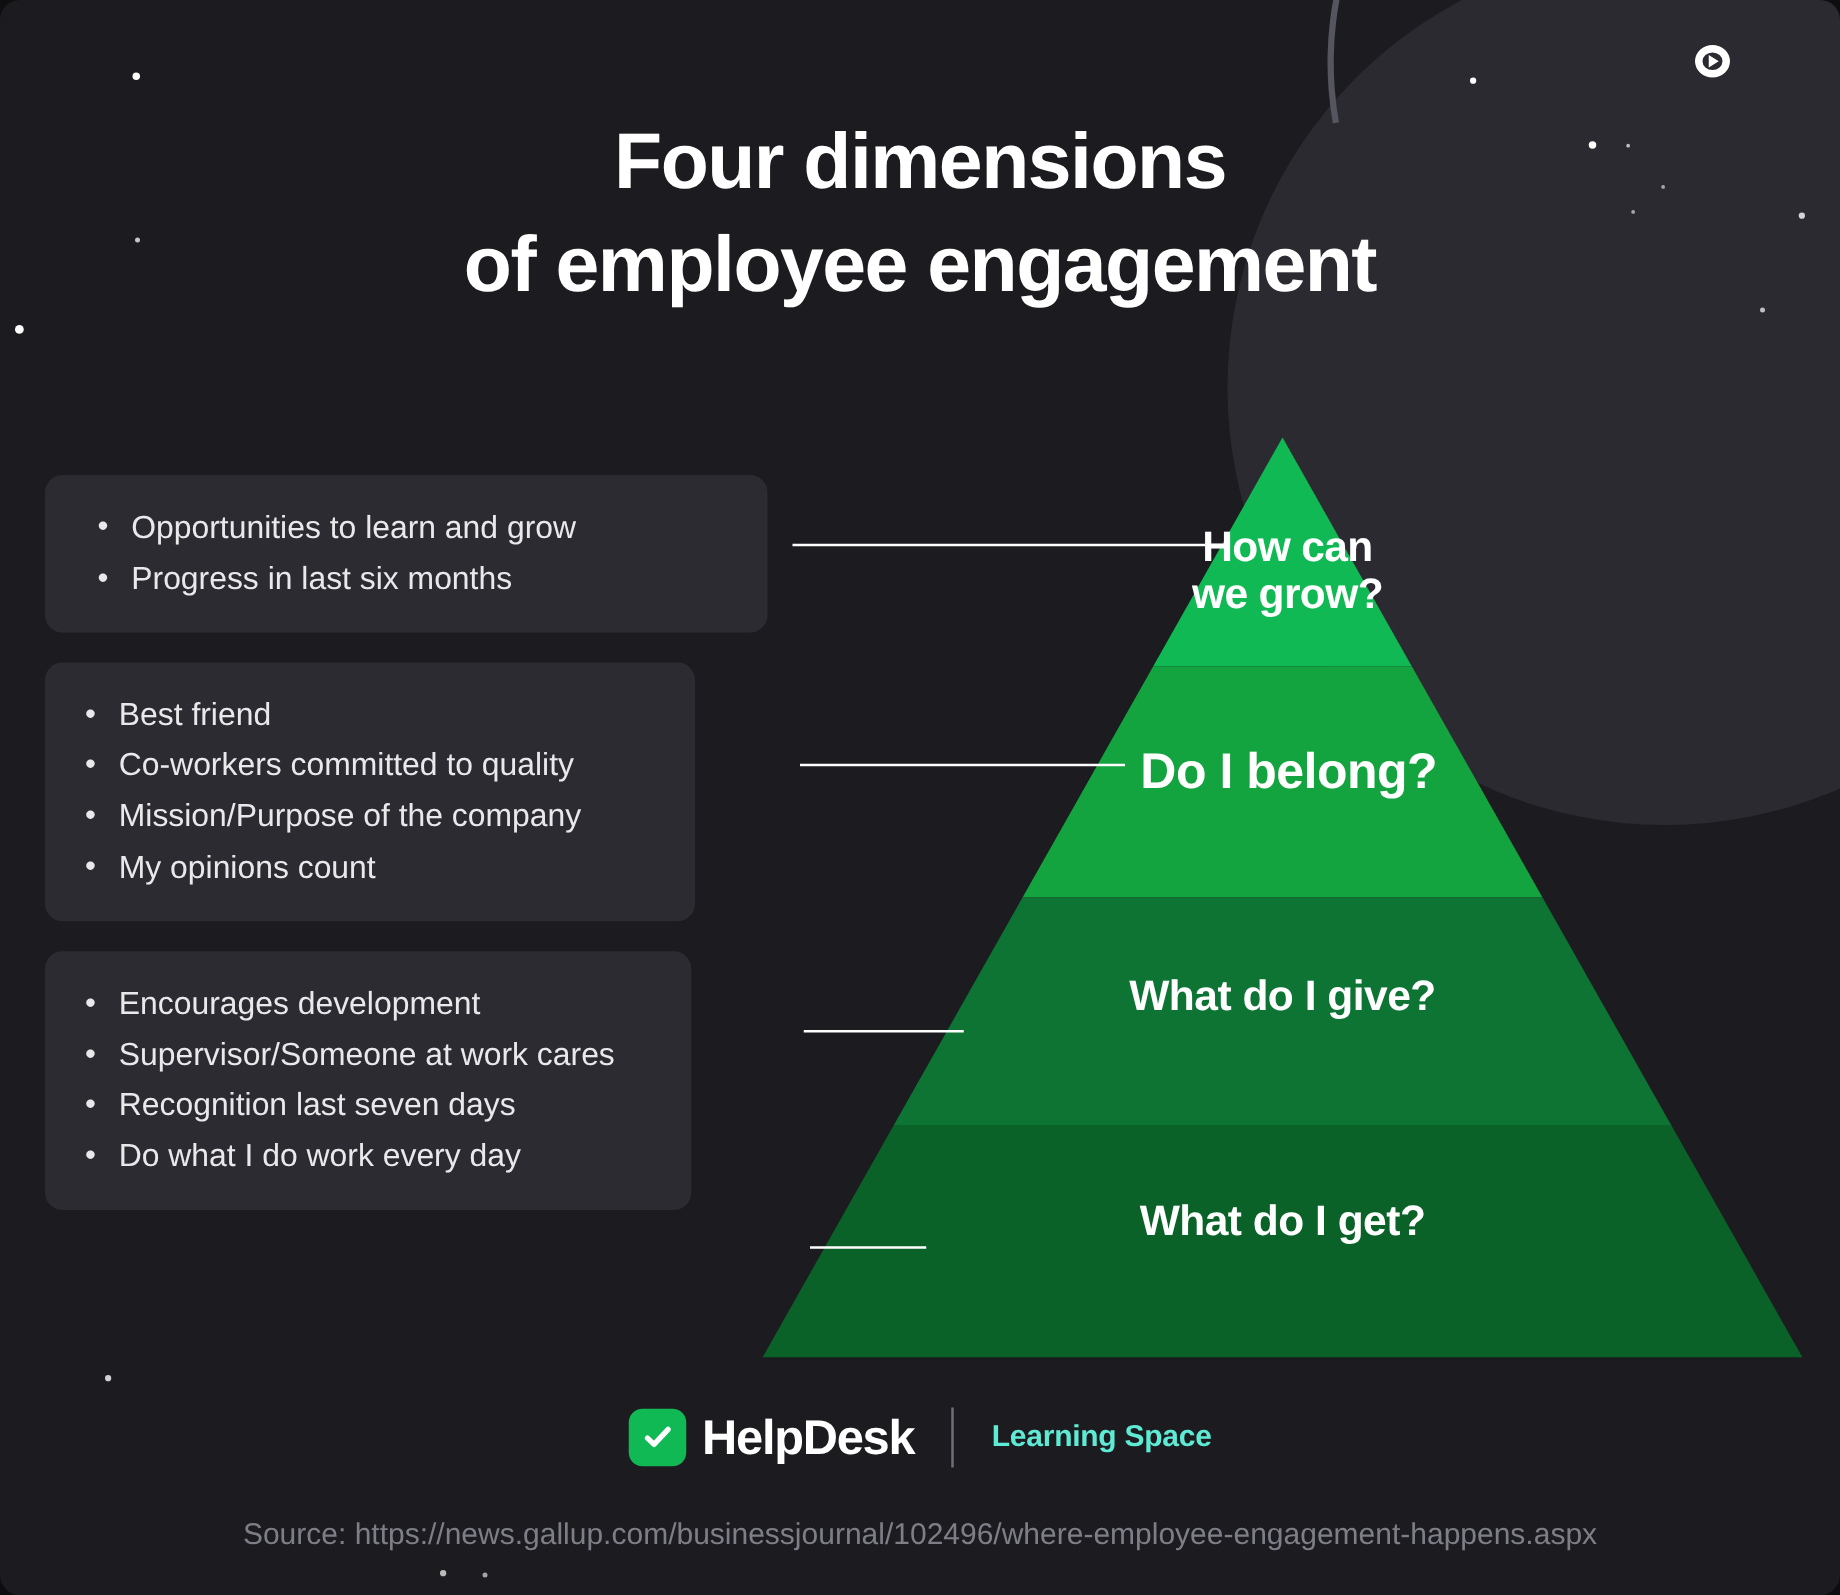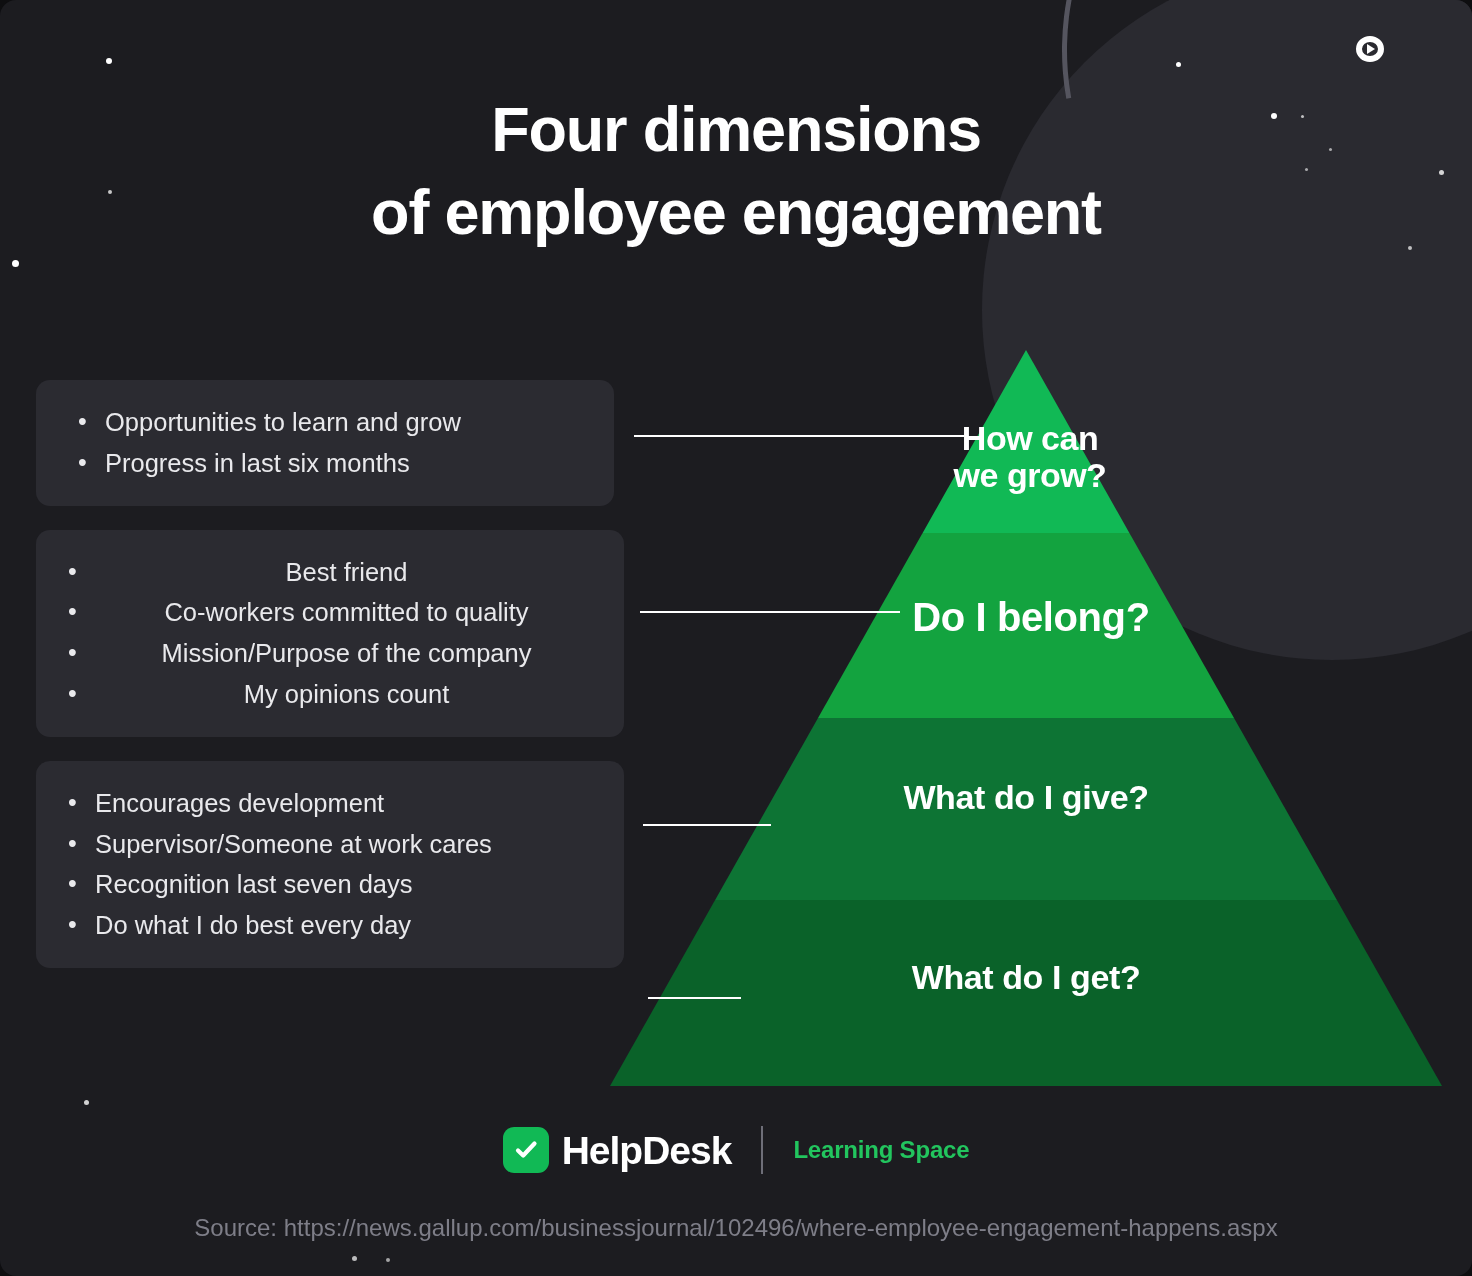--- a/index.html
+++ b/index.html
@@ -163,21 +163,21 @@
     font-size:39px;
     font-weight:bold;
     letter-spacing:-1px;
   }
   .divider {
     width:2px; height:48px;
     background:#6e6e78;
     margin:0 6px;
   }
   .brand-sub {
-    color:#22c55e;
+    color:#5eead4;
     font-size:24px;
     font-weight:bold;
     letter-spacing:-0.2px;
   }
   .source {
     position:absolute;
     left:0; right:0; top:-62px;
     text-align:center;
     color:#7e7e88;
     font-size:24px;
@@ -236,35 +236,35 @@
 
   <div class="boxes">
 
     <div class="info-box" style="width:578px;padding-left:40px;">
       <ul>
         <li>Opportunities to learn and grow</li>
         <li>Progress in last six months</li>
       </ul>
     </div>
 
-    <div class="info-box" style="width:588px;text-align:center;">
+    <div class="info-box" style="width:520px;">
       <ul>
         <li>Best friend</li>
         <li>Co-workers committed to quality</li>
         <li>Mission/Purpose of the company</li>
         <li>My opinions count</li>
       </ul>
     </div>
 
-    <div class="info-box" style="width:588px;">
+    <div class="info-box" style="width:517px;">
       <ul>
         <li>Encourages development</li>
         <li>Supervisor/Someone at work cares</li>
         <li>Recognition last seven days</li>
-        <li>Do what I do best every day</li>
+        <li>Do what I do work every day</li>
       </ul>
     </div>
 
 
   </div>
 
   <div class="footer">
     <div class="brand-row">
       <div class="brand-left">
         <div class="logo-mark">

